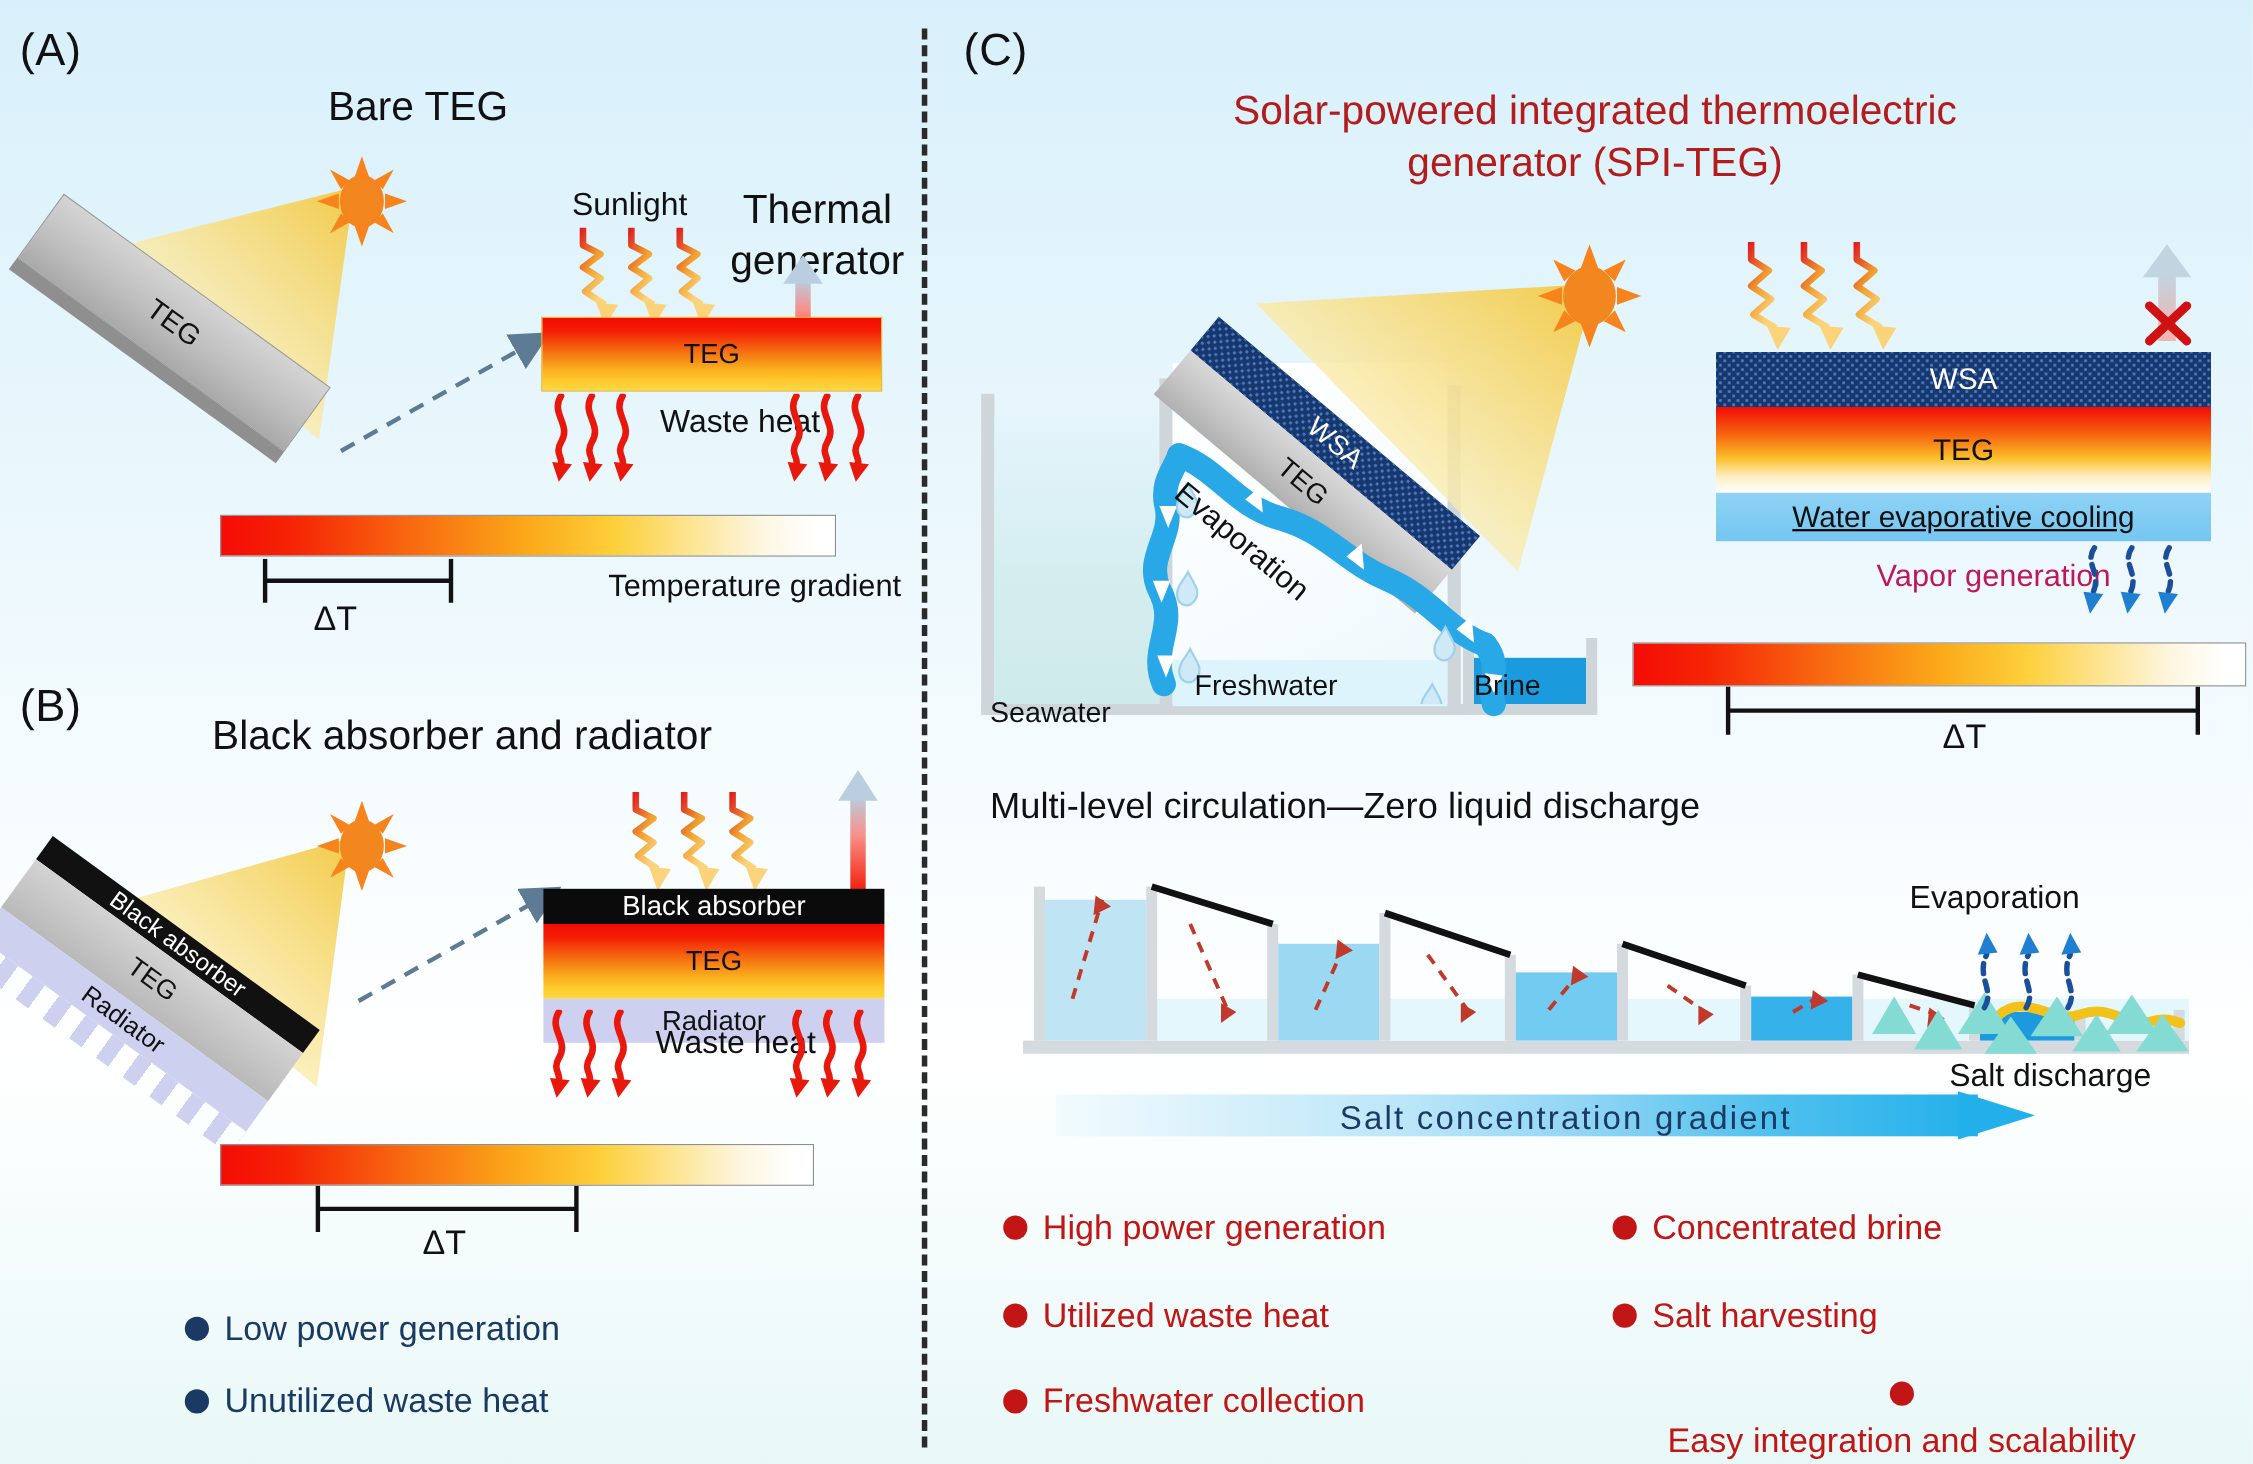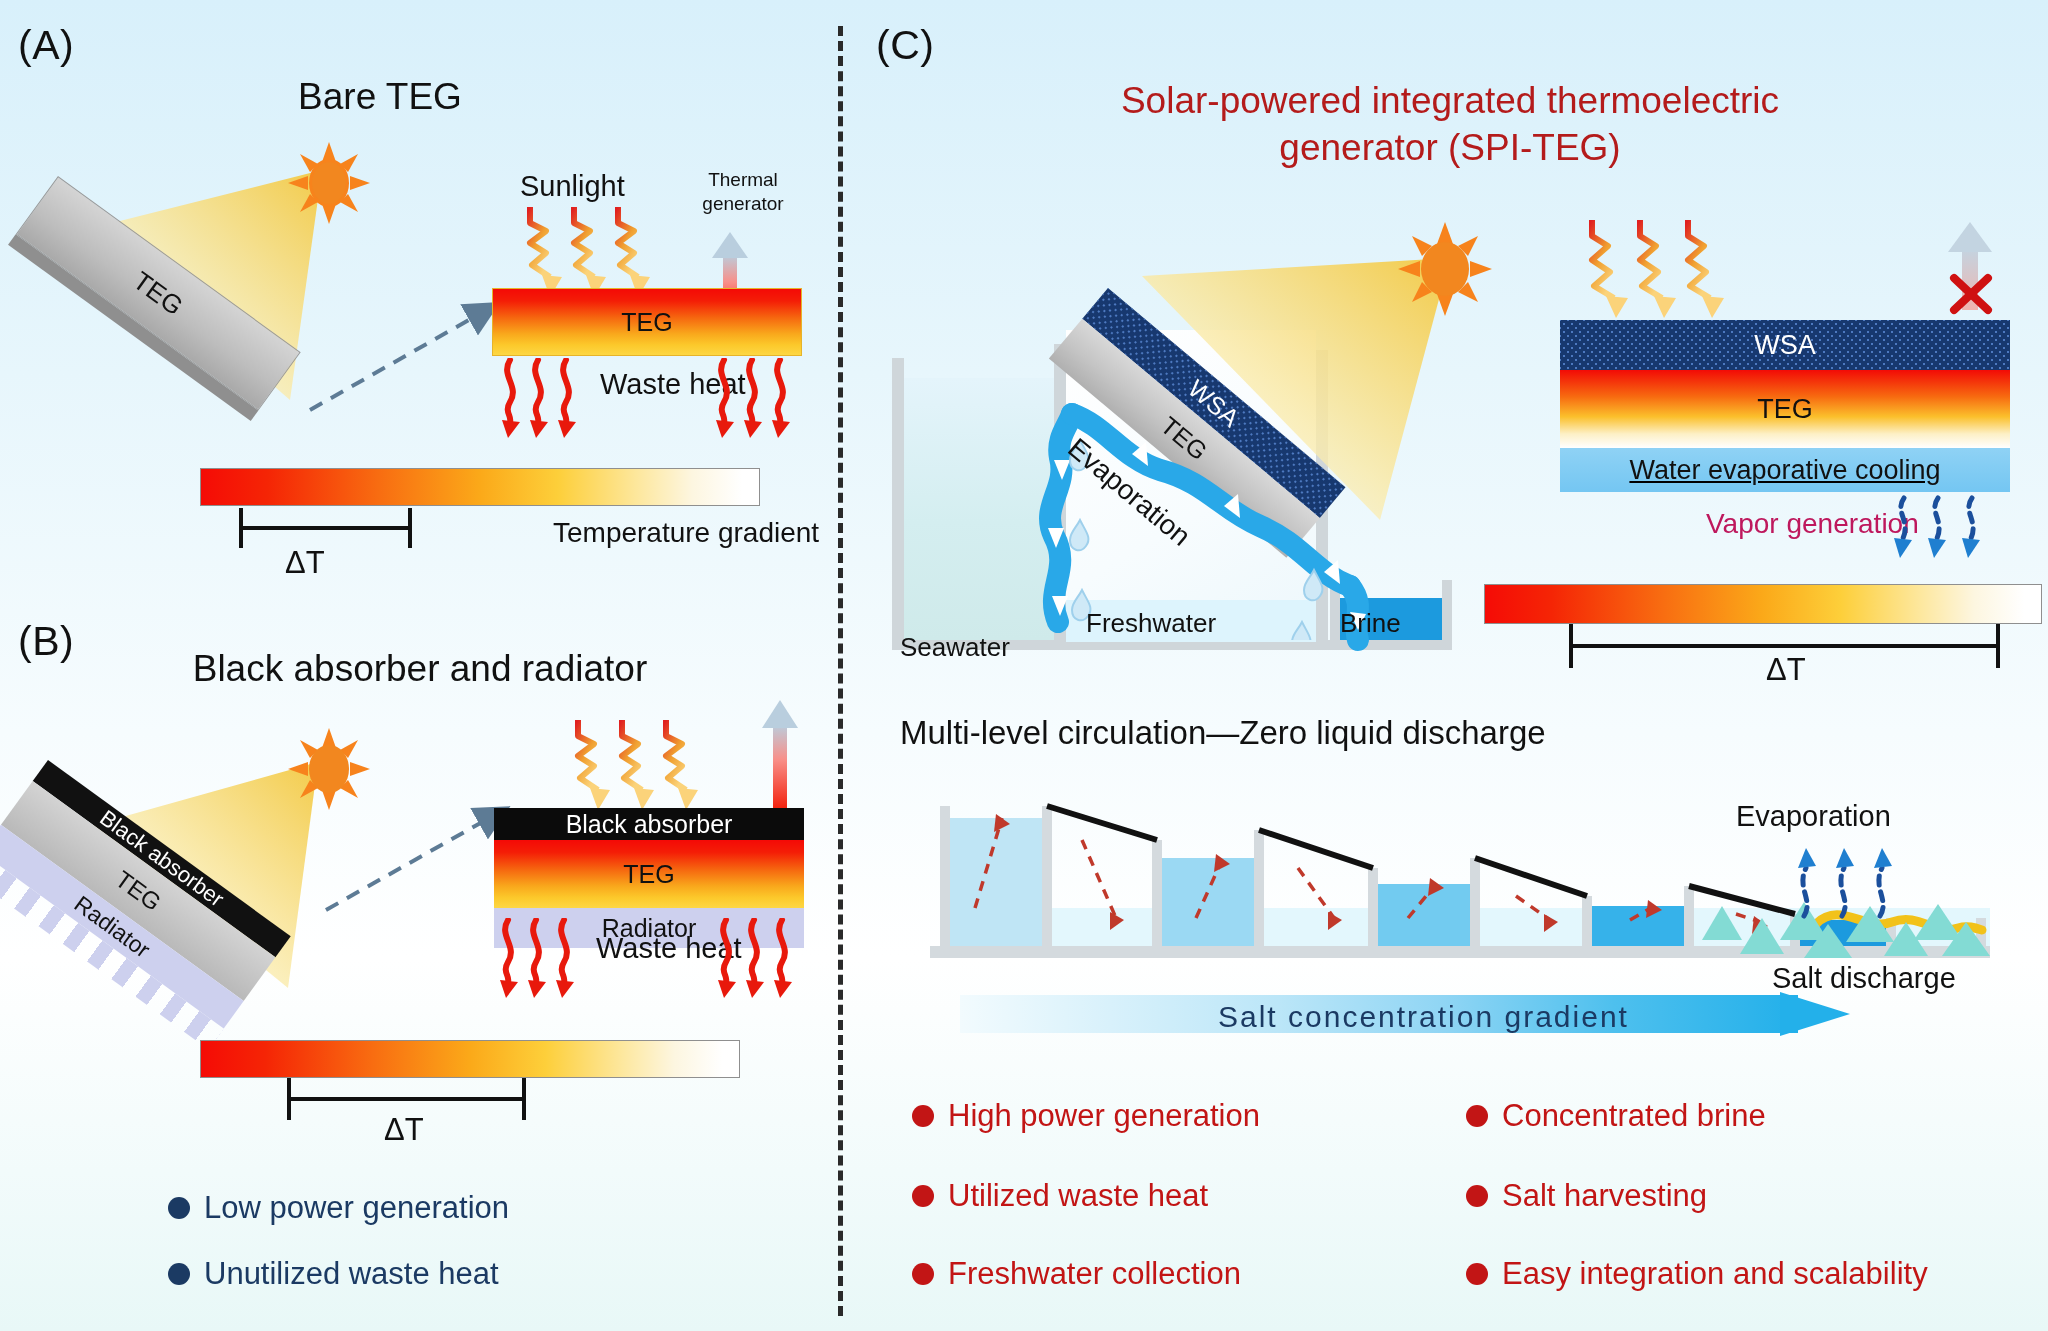--- a/index.html
+++ b/index.html
@@ -147,21 +147,21 @@
     <path d="M54,2 L54,18 L70,26 L54,38 L70,48 L56,60 L74,72"></path>
     <path d="M98,2 L98,18 L114,26 L98,38 L114,48 L100,60 L118,72"></path>
   </g>
   <g fill="#fbd37a">
     <polygon points="22,70 42,72 30,92"></polygon>
     <polygon points="66,70 86,72 74,92"></polygon>
     <polygon points="110,70 130,72 118,92"></polygon>
   </g>
 </svg>
 
-<div class="abs nosel ctr" style="left:648px;top:168px;width:190px;font-size:19px;color:#111;line-height:1.25;">
+<div class="abs nosel ctr" style="left:648px;top:168px;width:190px;font-size:37px;color:#111;line-height:1.25;">
   <div>Thermal</div>
   <div>generator</div>
 </div>
 
 <svg class="abs" style="left:710px;top:232px;width:40px;height:92px;" viewBox="0 0 40 92">
   <defs>
       <linearGradient id="tharA" x1="0" y1="1" x2="0" y2="0">
     <stop offset="0%" stop-color="#f31b06"></stop>
         <stop offset="60%" stop-color="#f8908a"></stop>
         <stop offset="100%" stop-color="#b9cede"></stop>
@@ -581,16 +581,16 @@
 </div>
 
 <div class="abs bullet-row" style="left:1466px;top:1098px;">
   <span class="dot dot-red"></span>
   <span class="bullet-red nosel">Concentrated brine</span>
 </div>
 <div class="abs bullet-row" style="left:1466px;top:1178px;">
   <span class="dot dot-red"></span>
   <span class="bullet-red nosel">Salt harvesting</span>
 </div>
-<div class="abs bullet-row" style="left:1466px;top:1256px;">
+<div class="abs bullet-row" style="left:1516px;top:1256px;flex-direction:column;">
   <span class="dot dot-red"></span>
   <span class="bullet-red nosel">Easy integration and scalability</span>
 </div>
 
 </body></html>

